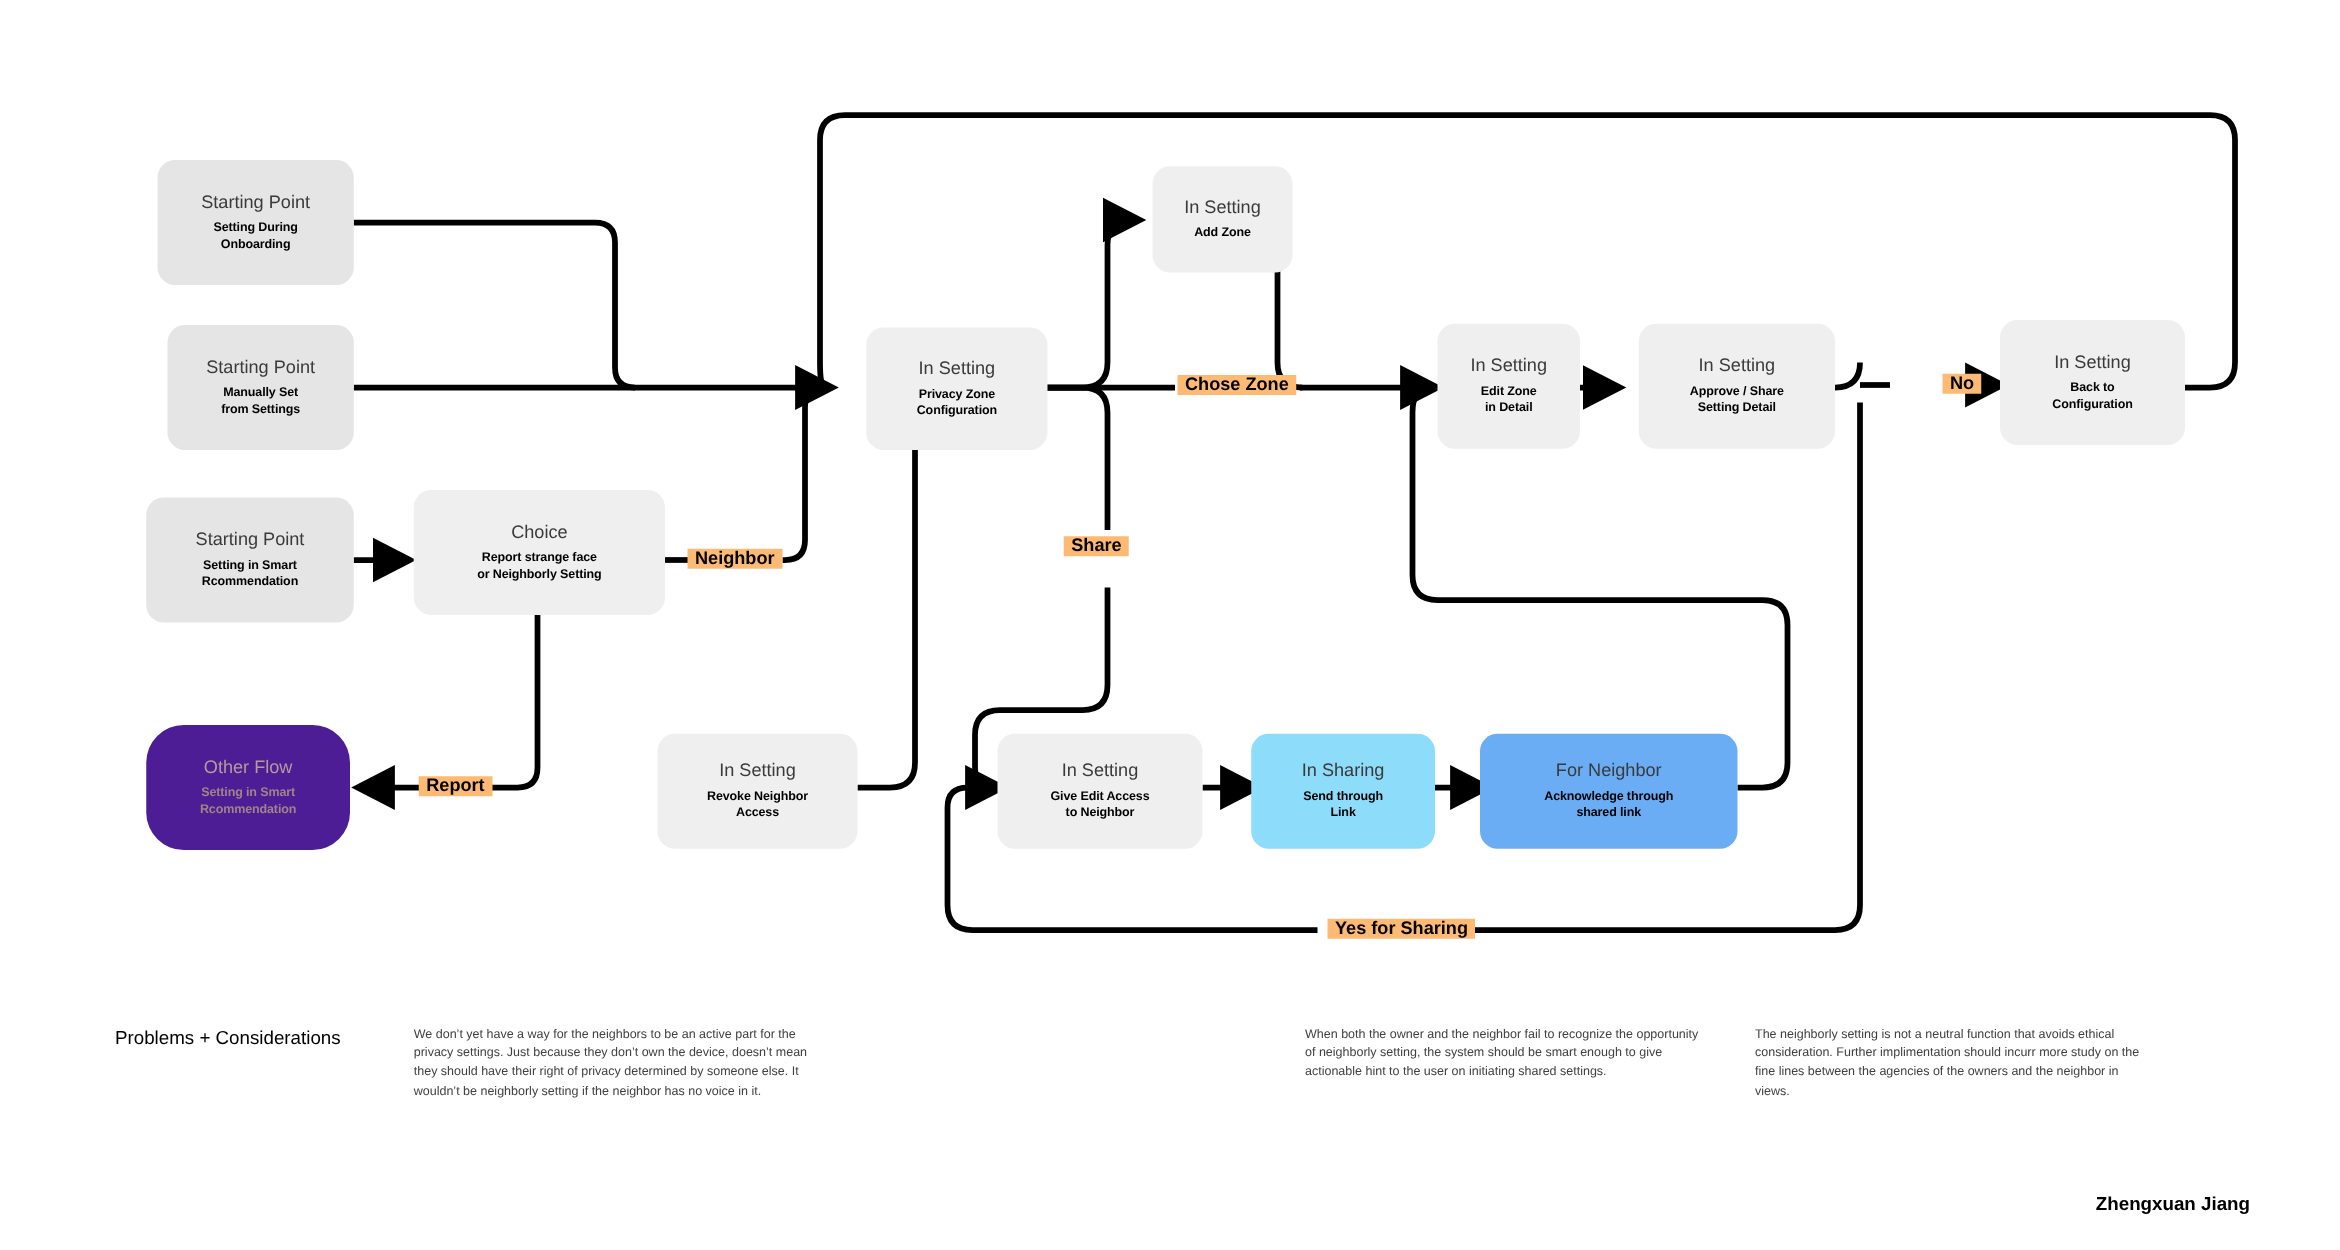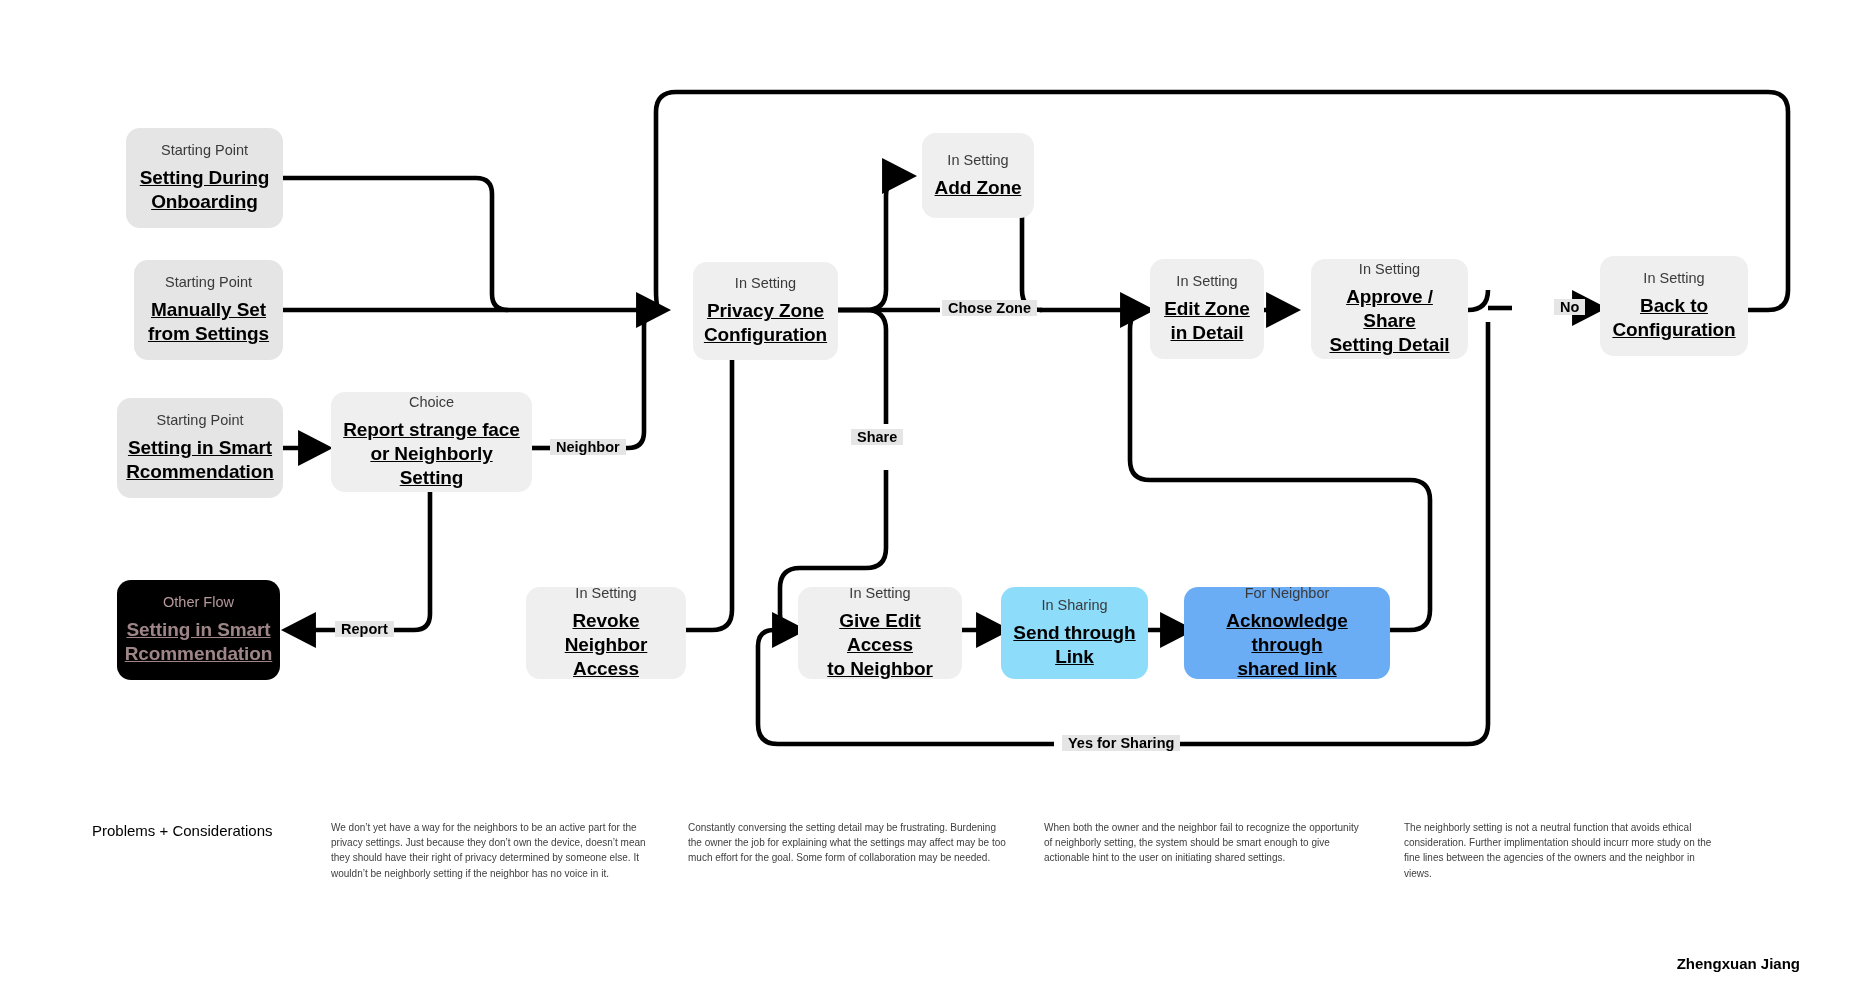--- a/index.html
+++ b/index.html
@@ -25,42 +25,41 @@
     line-height: 1.28;
   }
   .node .kicker {
     font-size: 14.5px;
     font-weight: 400;
     color: #3a3a3a;
     margin-bottom: 6px;
     white-space: nowrap;
   }
   .node .title {
-    font-size: 19px;
+    font-size: 10px;
     font-weight: 700;
     color: #000;
     letter-spacing: -0.1px;
-    text-decoration: underline;
   }
 
   .n-gray   { background: #e5e5e5; }
   .n-light  { background: #efefef; }
-  .n-pink   { background: #000000; }
+  .n-pink   { background: #4c1d95; border-radius: 30px; }
   .n-pink .kicker { color: #b79a9c; }
   .n-pink .title  { color: #9e8587; }
   .n-blue-l { background: #8ddcfa; }
   .n-blue-m { background: #6badf5; }
 
   .edge-label {
     position: absolute;
     font-size: 14.5px;
     font-weight: 700;
     color: #000;
     white-space: nowrap;
-    background: #e5e5e5;
+    background: #fdba74;
     padding: 0 6px;
   }
   .footer-title {
     font-size: 15px; font-weight: 400; color: #000;
     left: 92px; top: 822px; position: absolute; white-space: nowrap;
   }
   .note {
     position: absolute;
     font-size: 10px;
     line-height: 1.52;
@@ -218,19 +217,18 @@
   <div class="edge-label" style="left:550px; top:439px;">Neighbor</div>
   <div class="edge-label" style="left:335px; top:621px;">Report</div>
   <div class="edge-label" style="left:942px; top:300px;">Chose Zone</div>
   <div class="edge-label" style="left:851px; top:429px;">Share</div>
   <div class="edge-label" style="left:1518px; top:299px;margin-left:36px;">No</div>
   <div class="edge-label" style="left:1062px; top:735px;">Yes for Sharing</div>
 
   <div class="footer-title">Problems + Considerations</div>
 
   <div class="note" style="left:331px; top:820px;">We don’t yet have a way for the neighbors to be an active part for the privacy settings. Just because they don’t own the device, doesn’t mean they should have their right of privacy determined by someone else. It wouldn’t be neighborly setting if the neighbor has no voice in it.</div>
-  <div class="note" style="left:688px; top:820px;">Constantly conversing the setting detail may be frustrating. Burdening the owner the job for explaining what the settings may affect may be too much effort for the goal. Some form of collaboration may be needed.</div>
   <div class="note" style="left:1044px; top:820px;">When both the owner and the neighbor fail to recognize the opportunity of neighborly setting, the system should be smart enough to give actionable hint to the user on initiating shared settings.</div>
   <div class="note" style="left:1404px; top:820px;">The neighborly setting is not a neutral function that avoids ethical consideration. Further implimentation should incurr more study on the fine lines between the agencies of the owners and the neighbor in views.</div>
 
   <div class="signature">Zhengxuan Jiang</div>
 
 </div>
 
 </body></html>

